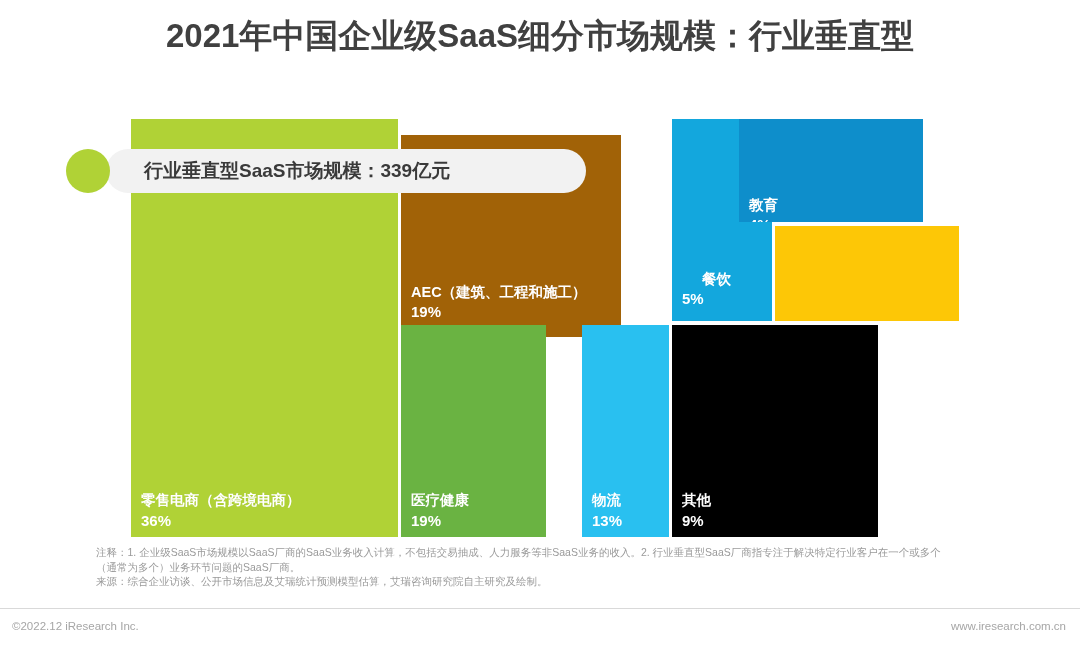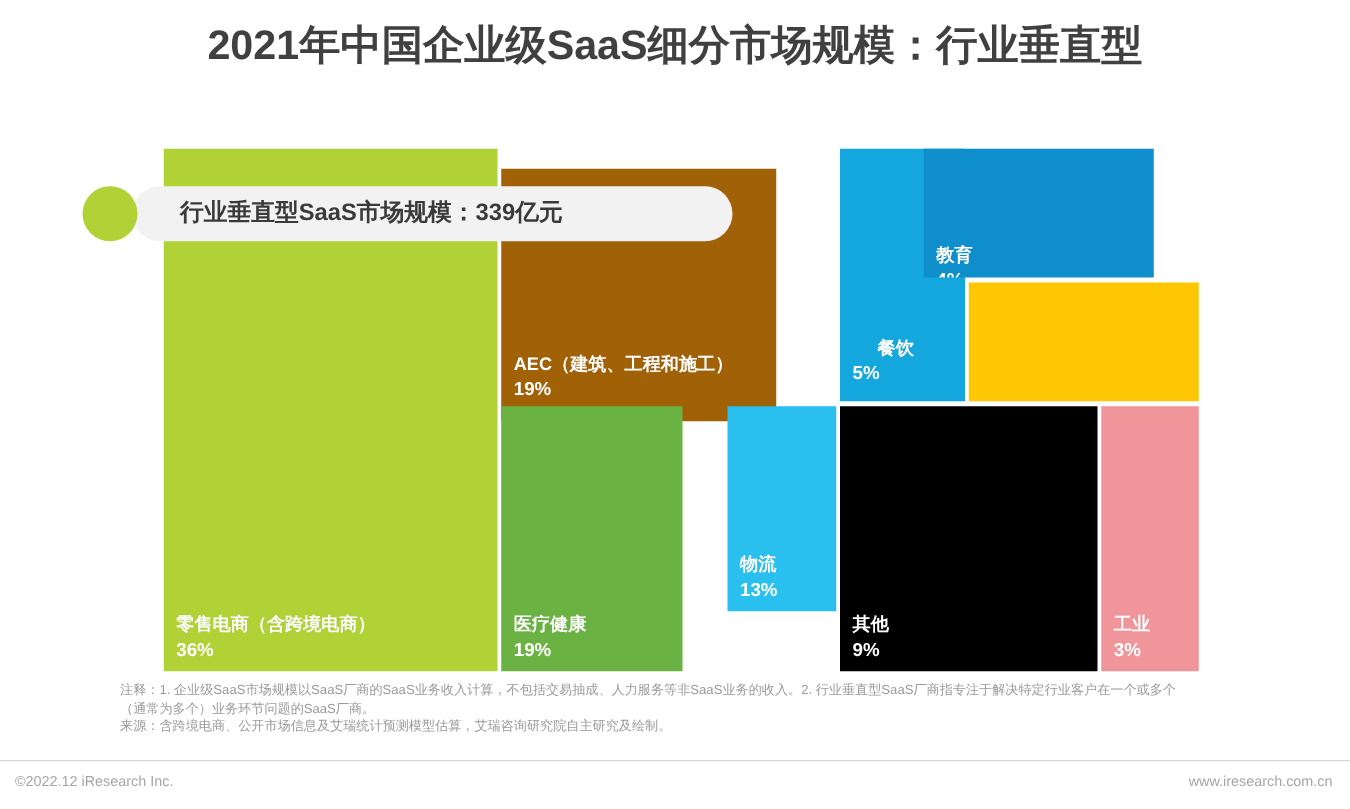--- a/index.html
+++ b/index.html
@@ -147,52 +147,48 @@
         <div class="pct">36%</div>
       </div>
       <div class="cell anchor-mid" style="left: 270px; top: 16px; width: 220px; height: 202px; background: #a16207;">
         <div class="lbl">AEC（建筑、工程和施工）</div>
         <div class="pct">19%</div>
       </div>
       <div class="cell anchor-bottom" style="left: 270px; top: 206px; width: 145px; height: 212px; background: rgb(106, 179, 66);">
         <div class="lbl">医疗健康</div>
         <div class="pct">19%</div>
       </div>
-      <div class="cell anchor-bottom" style="left: 451px; top: 206px; width: 87px; height: 164px; background: rgb(41, 192, 240);">
+      <div class="cell anchor-bottom" style="left: 451px; top: 206px; width: 87px; height: 212px; background: rgb(41, 192, 240);">
         <div class="lbl">物流</div>
         <div class="pct">13%</div>
       </div>
       <div class="cell anchor-dining" style="left: 541px; top: 0px; width: 100px; height: 202px; background: rgb(19, 167, 221);">
         <div class="lbl">餐饮</div>
         <div class="pct">5%</div>
       </div>
       <div class="cell anchor-top" style="left: 608px; top: 0px; width: 184px; height: 103px; background: rgb(14, 142, 203);">
         <div class="lbl">教育</div>
         <div class="pct">4%</div>
       </div>
       <div class="cell anchor-dining" style="left: 644px; top: 107px; width: 184px; height: 95px; background: rgb(253, 199, 6);"></div>
       <div class="cell anchor-bottom" style="left: 541px; top: 206px; width: 206px; height: 212px; background: #000000;">
         <div class="lbl">其他</div>
         <div class="pct">9%</div>
       </div>
-      <div class="cell anchor-bottom" style="left: 750px; top: 206px; width: 78px; height: 212px; background: rgb(240, 150, 154);">
-        <div class="lbl">工业</div>
-        <div class="pct">3%</div>
-      </div>
     </div>
 
   <div class="legend">
     <div class="legend-pill"></div>
     <div class="legend-dot"></div>
     <div class="legend-text">行业垂直型SaaS市场规模：339亿元</div>
   </div>
 
   <div class="notes">
     <div>注释：1. 企业级SaaS市场规模以SaaS厂商的SaaS业务收入计算，不包括交易抽成、人力服务等非SaaS业务的收入。2. 行业垂直型SaaS厂商指专注于解决特定行业客户在一个或多个</div>
     <div class="n-indent">（通常为多个）业务环节问题的SaaS厂商。</div>
-    <div>来源：含跨境电商、公开市场信息及艾瑞统计预测模型估算，艾瑞咨询研究院自主研究及绘制。</div>
+    <div>来源：综合企业访谈、公开市场信息及艾瑞统计预测模型估算，艾瑞咨询研究院自主研究及绘制。</div>
   </div>
 
   <div class="footer-rule"></div>
   <div class="footer-left">©2022.12 iResearch Inc.</div>
   <div class="footer-right">www.iresearch.com.cn</div>
 
 </div>
 
 </body></html>

